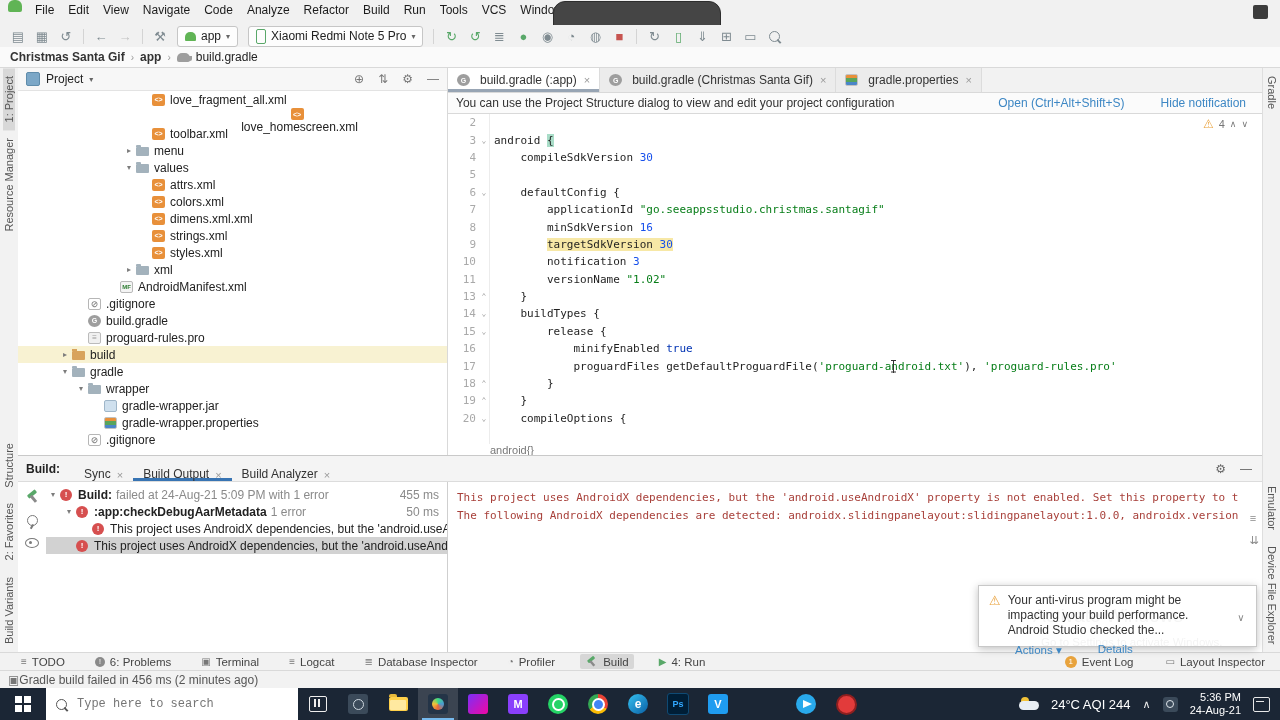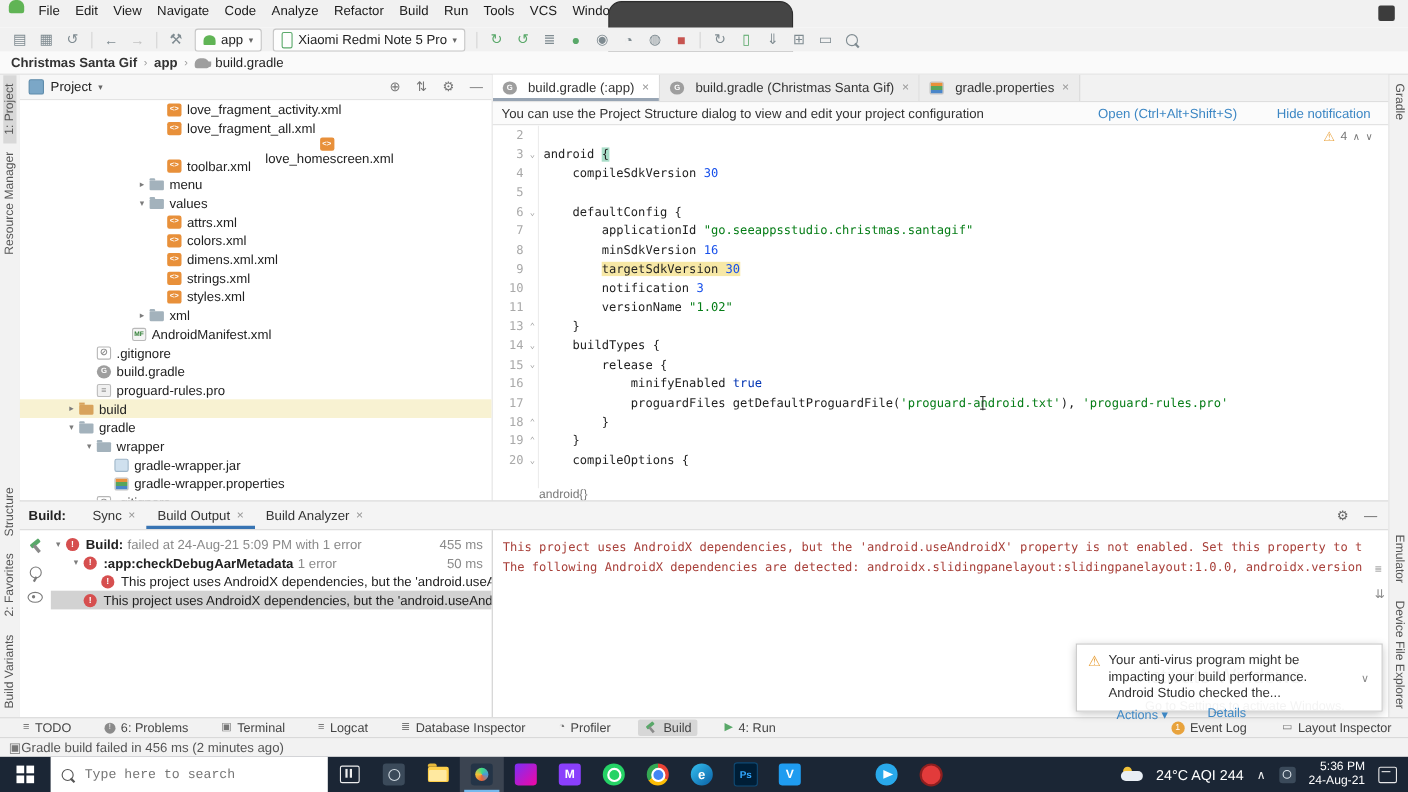--- a/index.html
+++ b/index.html
@@ -84,21 +84,21 @@
   #inspect{position:absolute;right:14px;top:3px;display:flex;align-items:center;gap:5px;color:#777;font-size:11px;}
   #inspect .warn{color:#e9a13b;font-size:12px;}
   #ecrumbs{height:12px;display:flex;align-items:center;padding-left:42px;color:#787878;font-size:11px;background:#fff;}
   #ibeam{left:890px;top:360px;width:7px;height:13px;}
   #ibeam::before{content:'';position:absolute;left:3px;top:0;bottom:0;width:1.2px;background:#333;}
   #ibeam::after{content:'';position:absolute;left:1px;top:0;width:5px;height:1.2px;background:#333;box-shadow:0 11.5px 0 #333;}
   
   #buildpanel{left:18px;top:455px;width:1244px;height:197px;background:#fff;border-top:1px solid #c9c9c9;box-sizing:border-box;}
   #bhead{height:25px;background:#f4f4f4;border-bottom:1px solid #dcdcdc;display:flex;align-items:stretch;padding-left:8px;}
   #bhead .blabel{font-weight:bold;display:flex;align-items:center;margin-right:14px;}
-  .btab{display:flex;align-items:center;gap:6px;padding:0 10px;color:#333;}
+  .btab{display:flex;align-items:flex-end;gap:6px;padding:0 10px;color:#333;}
   .btab.active{box-shadow:inset 0 -3px 0 #3874b3;}
   .btab .x{color:#9a9a9a;font-size:11px;}
   #bhead .hicons{margin-left:auto;display:flex;align-items:center;gap:14px;padding-right:10px;color:#666;}
   #bcontent{position:relative;height:171px;}
   #btools{position:absolute;left:0;top:0;bottom:0;width:28px;display:flex;flex-direction:column;align-items:center;padding-top:8px;gap:12px;}
   .hammer{width:13px;height:13px;position:relative;}
   .hammer::before{content:'';position:absolute;left:1px;top:2px;width:10px;height:4px;background:#59a869;border-radius:1px;transform:rotate(-40deg);}
   .hammer::after{content:'';position:absolute;left:6px;top:5px;width:2.5px;height:8px;background:#8a8a8a;transform:rotate(-40deg);}
   .pin{width:9px;height:9px;border:1.6px solid #7a7a7a;border-radius:50%;position:relative;}
   .pin::after{content:'';position:absolute;left:3px;top:8px;width:1.6px;height:5px;background:#7a7a7a;transform:rotate(30deg);}
@@ -290,24 +290,20 @@
       <span class="hicons">
         <span>⊕</span>
         <span>⇅</span>
         <span>⚙</span>
         <span>—</span>
       </span>
     </div>
     <div id="ptree">
         <div class="trow" style="padding-left: 134px;">
           <span class="fic fic-xml">&lt;&gt;</span>
-          <span>love_fragment_activity.xml</span>
-        </div>
-        <div class="trow" style="padding-left: 134px;">
-          <span class="fic fic-xml">&lt;&gt;</span>
           <span>love_fragment_all.xml</span>
         </div>
         <div class="trow" style="padding-left: 134px; flex-direction: column;">
           <span class="fic fic-xml">&lt;&gt;</span>
           <span>love_homescreen.xml</span>
         </div>
         <div class="trow" style="padding-left: 134px;">
           <span class="fic fic-xml">&lt;&gt;</span>
           <span>toolbar.xml</span>
         </div>

